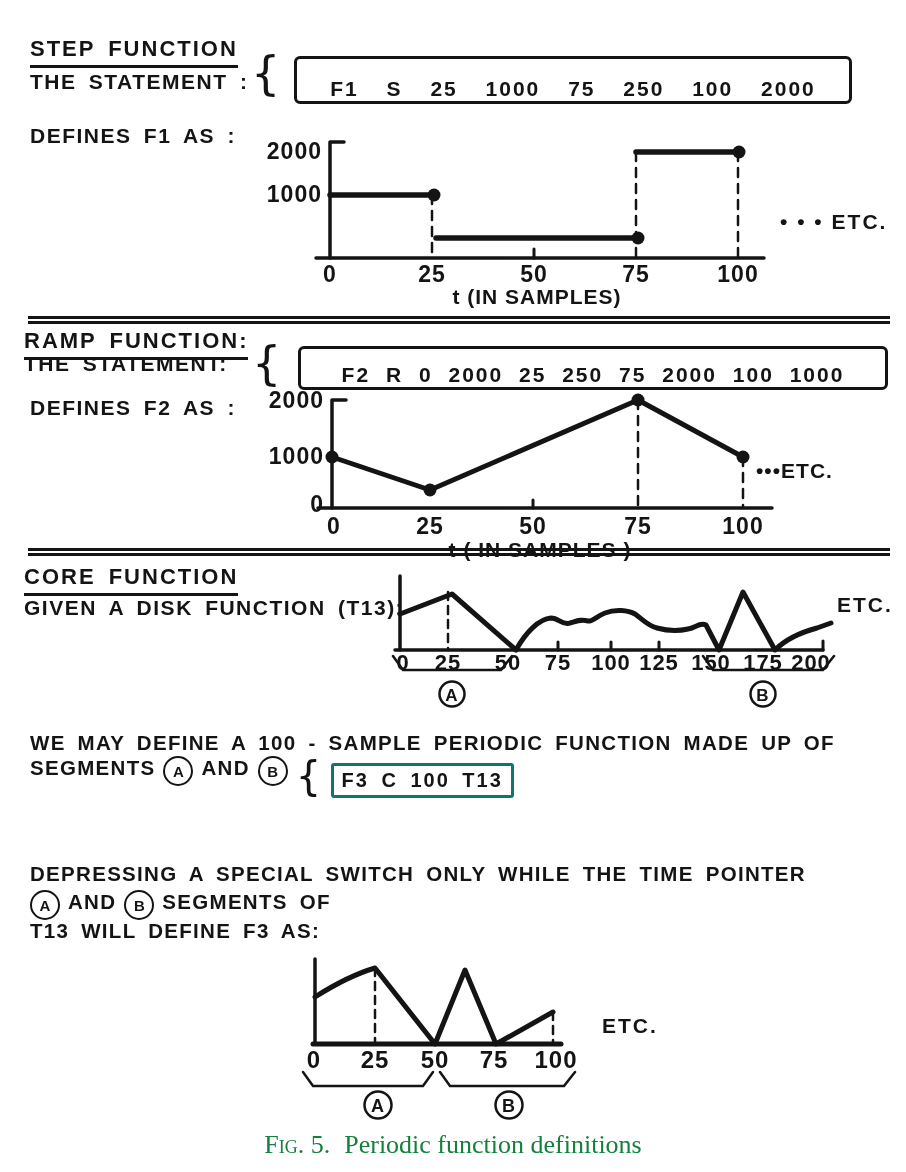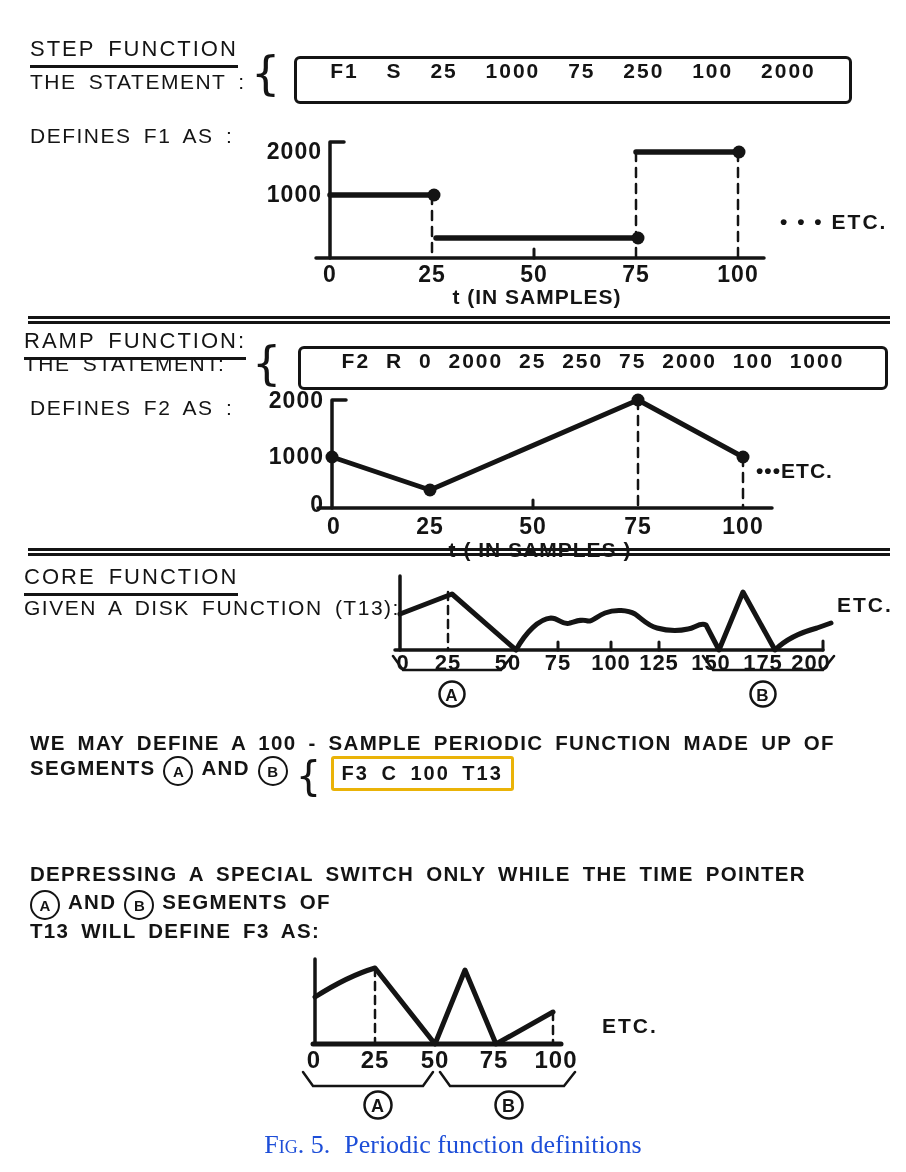--- a/index.html
+++ b/index.html
@@ -1,35 +1,35 @@
 <!DOCTYPE html>
 <html><head>
 <meta charset="utf-8">
 <style>
   html,body{margin:0;padding:0;}
   body{width:906px;height:1172px;background:#ffffff;position:relative;overflow:hidden;
        font-family:"Liberation Sans", sans-serif;color:#141414;}
   .abs{position:absolute;}
-  .hl{font-weight:400;letter-spacing:1.5px;word-spacing:5px;font-size:21px;white-space:nowrap;}
+  .hl{font-weight:700;letter-spacing:1.5px;word-spacing:5px;font-size:21px;white-space:nowrap;}
   .title{font-size:22px;letter-spacing:2px;}
   .u{border-bottom:3px solid #141414;padding-bottom:3px;}
   .brace{font-size:46px;font-weight:400;line-height:1;font-family:"DejaVu Sans", sans-serif;}
-  .stmtbox{border:3px solid #141414;border-radius:6px;display:flex;align-items:flex-start;justify-content:center;
+  .stmtbox{border:3px solid #141414;border-radius:6px;display:flex;align-items:flex-end;justify-content:center;
            font-weight:700;font-size:21px;letter-spacing:2px;white-space:nowrap;}
   .sep{height:2px;border-top:3px solid #141414;border-bottom:3px solid #141414;}
   .para{font-weight:700;font-size:20.5px;letter-spacing:1.3px;word-spacing:5px;white-space:nowrap;}
   .pline{display:flex;align-items:flex-start;gap:8px;}
   .circ{display:inline-flex;align-items:center;justify-content:center;width:26px;height:26px;
         border:2.5px solid #141414;border-radius:50%;font-size:15px;font-weight:700;
         letter-spacing:0;word-spacing:0;flex:0 0 auto;}
-  .inline-box{display:inline-block;border:3px solid #eab308;border-radius:3px;padding:3px 8px;
-              font-size:20px;font-weight:700;letter-spacing:2px;word-spacing:5px;}
+  .inline-box{display:inline-block;border:3px solid #0f766e;border-radius:3px;padding:3px 8px;
+              font-size:20px;font-weight:700;letter-spacing:2px;word-spacing:5px;margin-top:7px;}
   svg.plot{position:absolute;overflow:visible;}
   svg.plot text{font-family:"Liberation Sans", sans-serif;font-weight:700;fill:#141414;}
-  .cap{width:100%;text-align:center;font-family:"Liberation Serif", serif;font-size:26px;color:#1d4ed8;}
+  .cap{width:100%;text-align:center;font-family:"Liberation Serif", serif;font-size:26px;color:#15803d;}
   .cap .figno{font-variant:small-caps;margin-right:14px;}
 </style>
 </head>
 <body>
 
 <div class="abs hl title u" style="left:30px;top:36px">STEP FUNCTION</div>
 <div class="abs hl" style="left:30px;top:70px">THE STATEMENT :</div>
 <div class="abs brace" style="left:251px;top:50px">{</div>
 <div class="abs stmtbox" style="left:294px;top:56px;width:552px;height:42px;word-spacing:20px">
   <span>F1 S 25 1000 75 250 100 2000</span>

